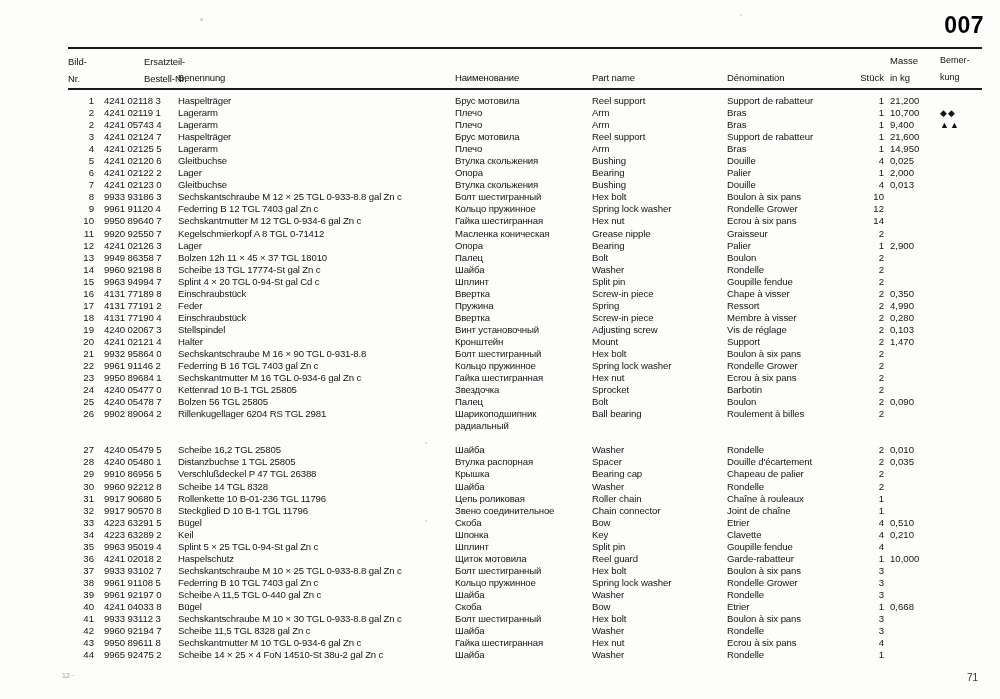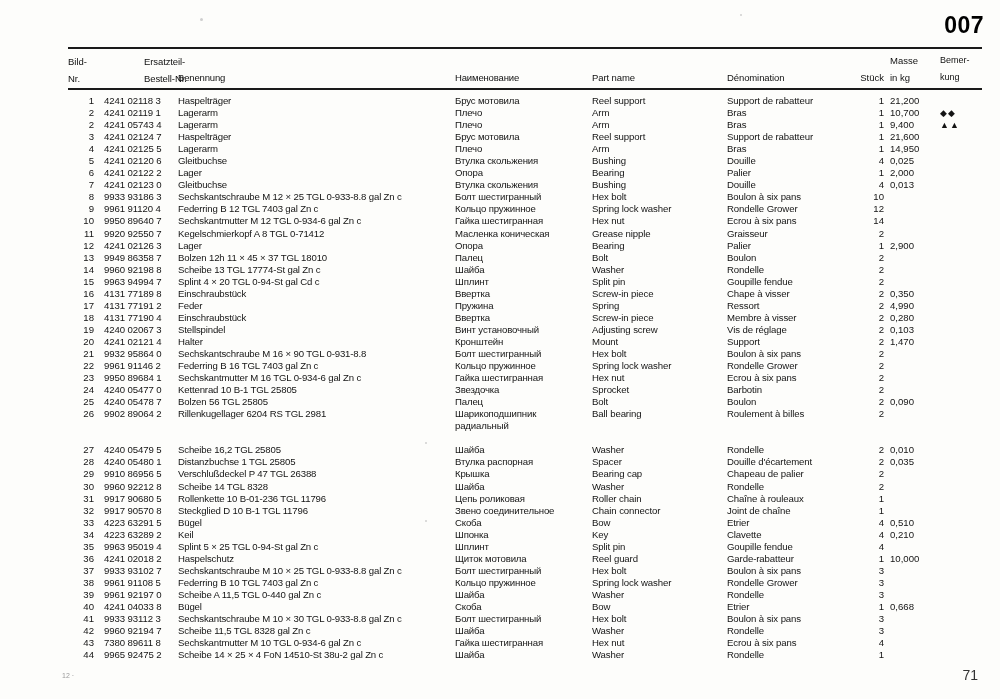--- a/index.html
+++ b/index.html
@@ -96,21 +96,21 @@
   .c-fr     { left: 727px; letter-spacing: -0.1px; }
   .c-stk    { left: 856px; width: 28px; text-align: right; }
   .c-mass   { left: 890px; width: 44px; text-align: left; }
   .c-rem    { left: 940px; width: 52px; text-align: left; letter-spacing: 1.2px; font-size: 9px; }
 
   
   .footer-page {
     position: absolute;
     right: 22px;
     bottom: 16px;
-    font-size: 14px;
+    font-size: 10px;
     color: #333;
   }
   .footer-mark {
     position: absolute;
     left: 62px;
     bottom: 20px;
     font-size: 7px;
     color: #9a9a9a;
   }
   .speck {
@@ -555,21 +555,21 @@
         <div class="cell c-bild">42</div>
         <div class="cell c-order">9960 92194 7</div>
         <div class="cell c-ben">Scheibe 11,5 TGL 8328 gal Zn c</div>
         <div class="cell c-ru">Шайба</div>
         <div class="cell c-en">Washer</div>
         <div class="cell c-fr">Rondelle</div>
         <div class="cell c-stk">3</div>
       </div>
       <div class="row">
         <div class="cell c-bild">43</div>
-        <div class="cell c-order">7380 89611 8</div>
+        <div class="cell c-order">9950 89611 8</div>
         <div class="cell c-ben">Sechskantmutter M 10 TGL 0-934-6 gal Zn c</div>
         <div class="cell c-ru">Гайка шестигранная</div>
         <div class="cell c-en">Hex nut</div>
         <div class="cell c-fr">Ecrou à six pans</div>
         <div class="cell c-stk">4</div>
       </div>
       <div class="row">
         <div class="cell c-bild">44</div>
         <div class="cell c-order">9965 92475 2</div>
         <div class="cell c-ben">Scheibe 14 × 25 × 4 FoN 14510-St 38u-2 gal Zn c</div>

